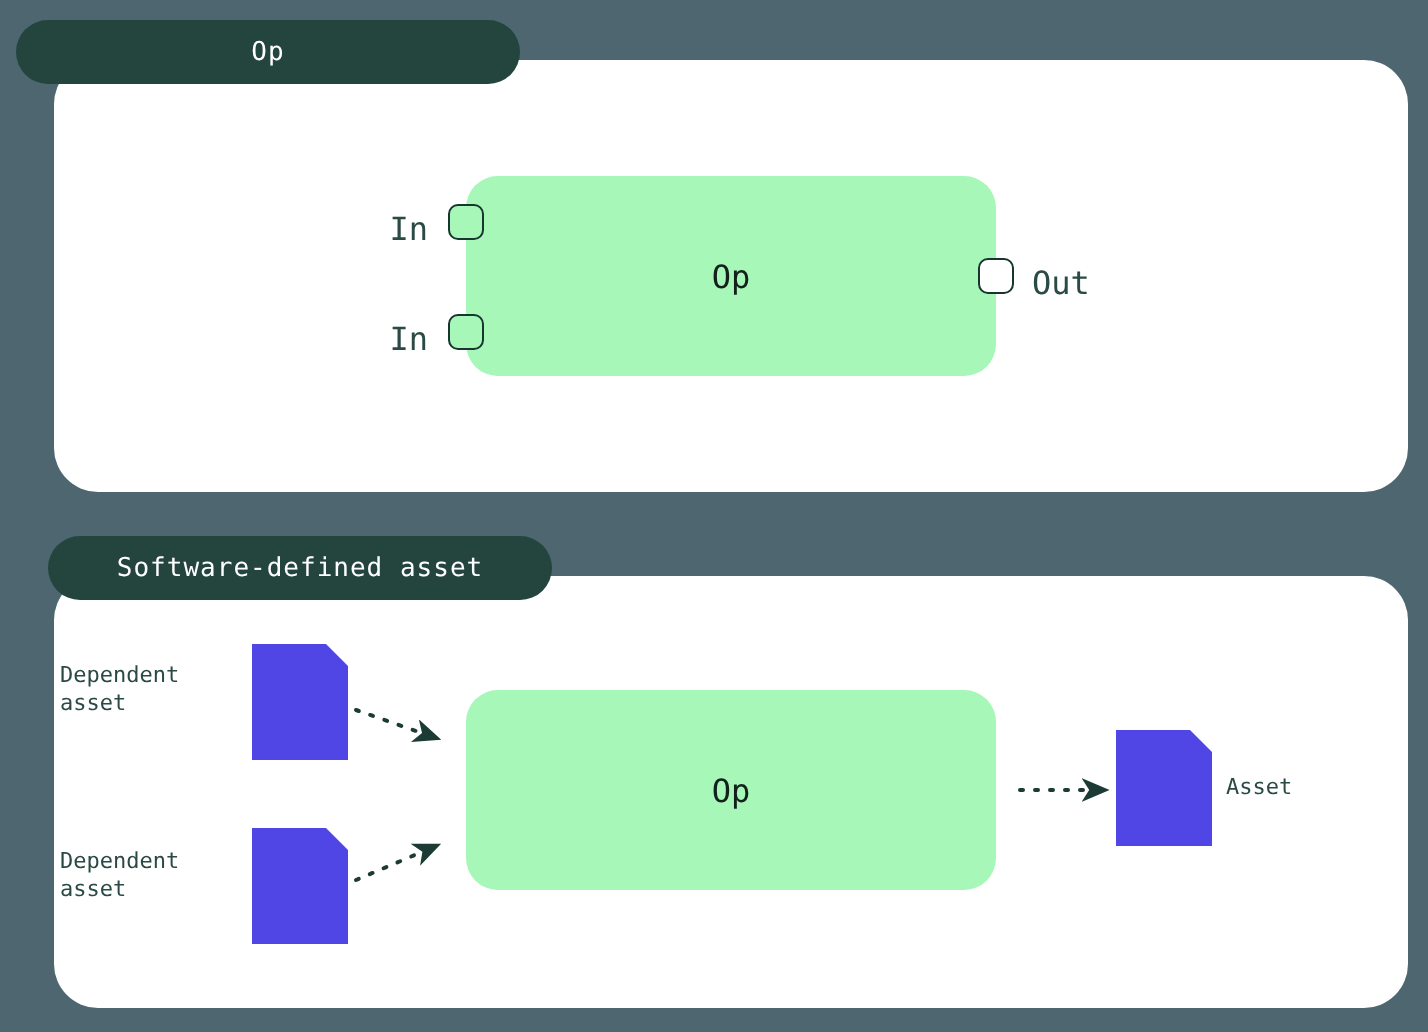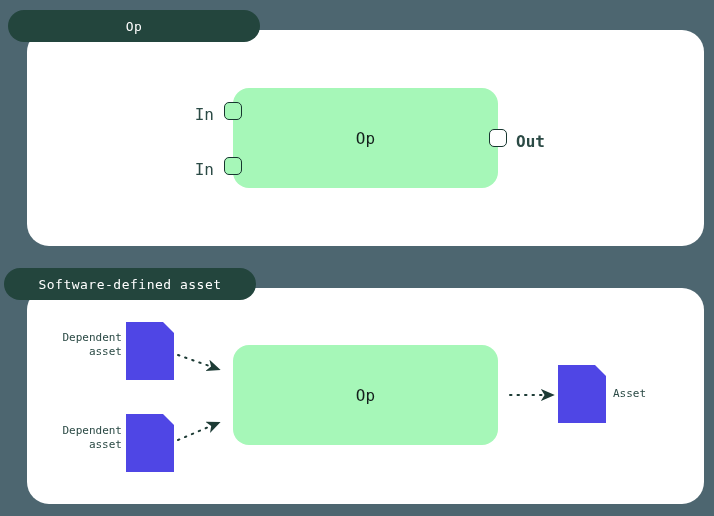--- a/index.html
+++ b/index.html
@@ -41,21 +41,21 @@
     font-size: 13px;
     letter-spacing: 0.5px;
     display: flex;
     align-items: center;
     justify-content: center;
     padding: 0 18px;
     box-sizing: border-box;
     z-index: 4;
   }
   #tab-op   { left: 8px; top: 10px;  width: 252px; }
-  #tab-sda  { left: 4px; top: 268px; width: 252px; }
+  #tab-sda  { left: 24px; top: 268px; width: 252px; }
 
   
   .op-box {
     position: absolute;
     background: #a6f7b8;
     border-radius: 16px;
     display: flex;
     align-items: center;
     justify-content: center;
     color: #14201c;
@@ -85,29 +85,29 @@
   
   .port-label {
     position: absolute;
     font-size: 16px;
     color: #2b4a45;
     white-space: nowrap;
     z-index: 5;
   }
   #lbl-in-1a { left: 168px; top: 105px; width: 46px; text-align: right; }
   #lbl-in-1b { left: 168px; top: 160px; width: 46px; text-align: right; }
-  #lbl-out-1 { left: 516px; top: 132px; font-weight: bold; }
+  #lbl-out-1 { left: 516px; top: 132px; }
 
   
   .asset-label {
     position: absolute;
     font-size: 11px;
     line-height: 14px;
     color: #2b4a45;
-    text-align: right;
+    text-align: left;
     white-space: pre-line;
     z-index: 5;
   }
   #lbl-dep-a { left: 30px; top: 331px; width: 92px; }
   #lbl-dep-b { left: 30px; top: 424px; width: 92px; }
   #lbl-asset { left: 613px; top: 387px; width: 60px; text-align: left; }
 
   
   .asset-icon {
     position: absolute;

